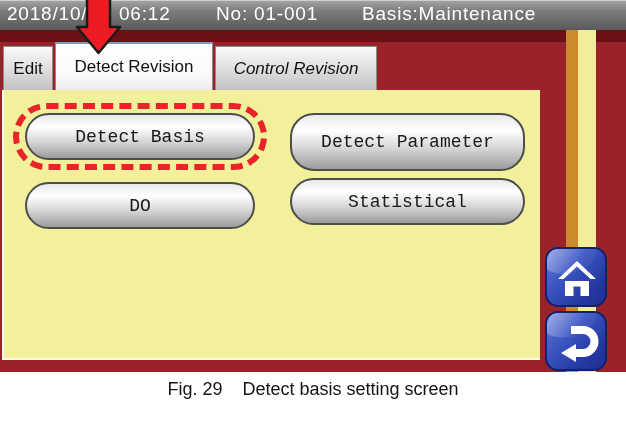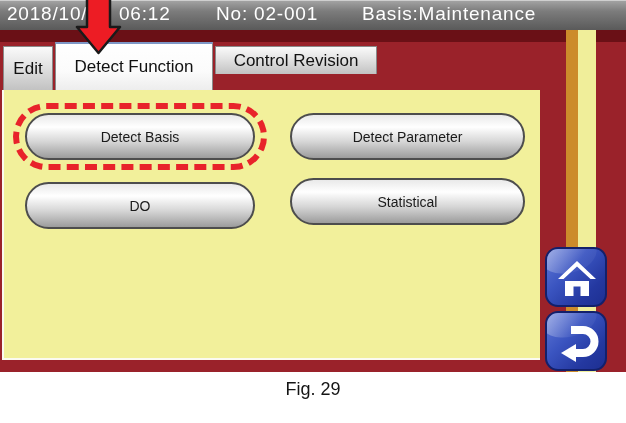--- a/index.html
+++ b/index.html
@@ -31,35 +31,35 @@
   .tab{
     position:absolute;box-sizing:border-box;display:flex;align-items:center;justify-content:center;
     font-size:17px;color:#111111;white-space:nowrap;
     background:linear-gradient(to bottom,#fafafa 0%,#e2e2e2 45%,#c2c2c2 100%);
     border:1px solid #8a8a8a;border-bottom:none;cursor:default;z-index:3;
   }
   .tab-edit{left:3px;top:46px;width:50px;height:44px;}
   .tab-detect{left:55px;top:42px;width:158px;height:48px;
     background:linear-gradient(to bottom,#ffffff 0%,#fbfbfb 60%,#ededed 100%);
     border-top:2px solid #7e97c6;z-index:4;}
-  .tab-control{left:215px;top:46px;width:162px;height:28px;}
+  .tab-control{left:215px;top:46px;width:162px;height:44px;font-style:italic;}
   
   .panel{
     position:absolute;left:2px;top:90px;width:538px;height:270px;background:#f2f09b;
     border-left:2px solid #fbfaf0;border-bottom:2px solid #fbfaf0;box-sizing:border-box;z-index:2;
   }
   
   .pill{
     position:absolute;box-sizing:border-box;display:flex;align-items:center;justify-content:center;
-    font-size:14px;color:#1a1a1a;white-space:nowrap;
+    font-size:18px;color:#1a1a1a;white-space:nowrap;
     background:linear-gradient(to bottom,#e9e9e9 0%,#ffffff 28%,#d6d6d6 62%,#9c9c9c 100%);
-    border:2px solid #4d4d4d;border-radius:24px;z-index:5;cursor:pointer;
+    border:2px solid #4d4d4d;border-radius:24px;z-index:5;cursor:pointer;font-family:Liberation Mono, monospace;
   }
   .btn-basis{left:25px;top:113px;width:230px;height:47px;}
-  .btn-param{left:290px;top:113px;width:235px;height:47px;}
+  .btn-param{left:290px;top:113px;width:235px;height:58px;}
   .btn-do{left:25px;top:182px;width:230px;height:47px;}
   .btn-stat{left:290px;top:178px;width:235px;height:47px;}
   
   .highlight{
     position:absolute;left:13px;top:103px;width:254px;height:67px;box-sizing:border-box;
     border:6px dashed #e8232a;border-radius:38px;z-index:6;pointer-events:none;
   }
   
   .navbtn{
     position:absolute;left:545px;width:62px;height:60px;box-sizing:border-box;
@@ -86,35 +86,35 @@
 </head>
 <body>
 
 <div class="figure">
 
   <div class="screen">
 
     <div class="statusbar">
       <span class="st-date">2018/10/1</span>
       <span class="st-time">06:12</span>
-      <span class="st-no">No: 02-001</span>
+      <span class="st-no">No: 01-001</span>
       <span class="st-user">Basis:Maintenance</span>
     </div>
     <div class="bar-shadow"></div>
 
     <div class="stripe-orange"></div>
     <div class="stripe-yellow"></div>
 
     <div class="panel"></div>
 
     <div class="tab tab-edit">
       <span>Edit</span>
     </div>
     <div class="tab tab-detect">
-      <span>Detect Function</span>
+      <span>Detect Revision</span>
     </div>
     <div class="tab tab-control">
       <span>Control Revision</span>
     </div>
 
     <div class="pill btn-basis">
       <span>Detect Basis</span>
     </div>
     <div class="pill btn-param">
       <span>Detect Parameter</span>
@@ -142,15 +142,16 @@
     </div>
 
     <svg class="arrow" width="58" height="56" viewBox="0 0 58 56">
       <polygon points="17,-3 40,-3 40,27 50,27 28.5,53 7,27 17,27" fill="#ed1c24" stroke="#1a1a1a" stroke-width="2.5" stroke-linejoin="round"></polygon>
     </svg>
 
   </div>
 
   <div class="caption">
     <span>Fig. 29</span>
+    <span>Detect basis setting screen</span>
   </div>
 
 </div>
 
 </body></html>

